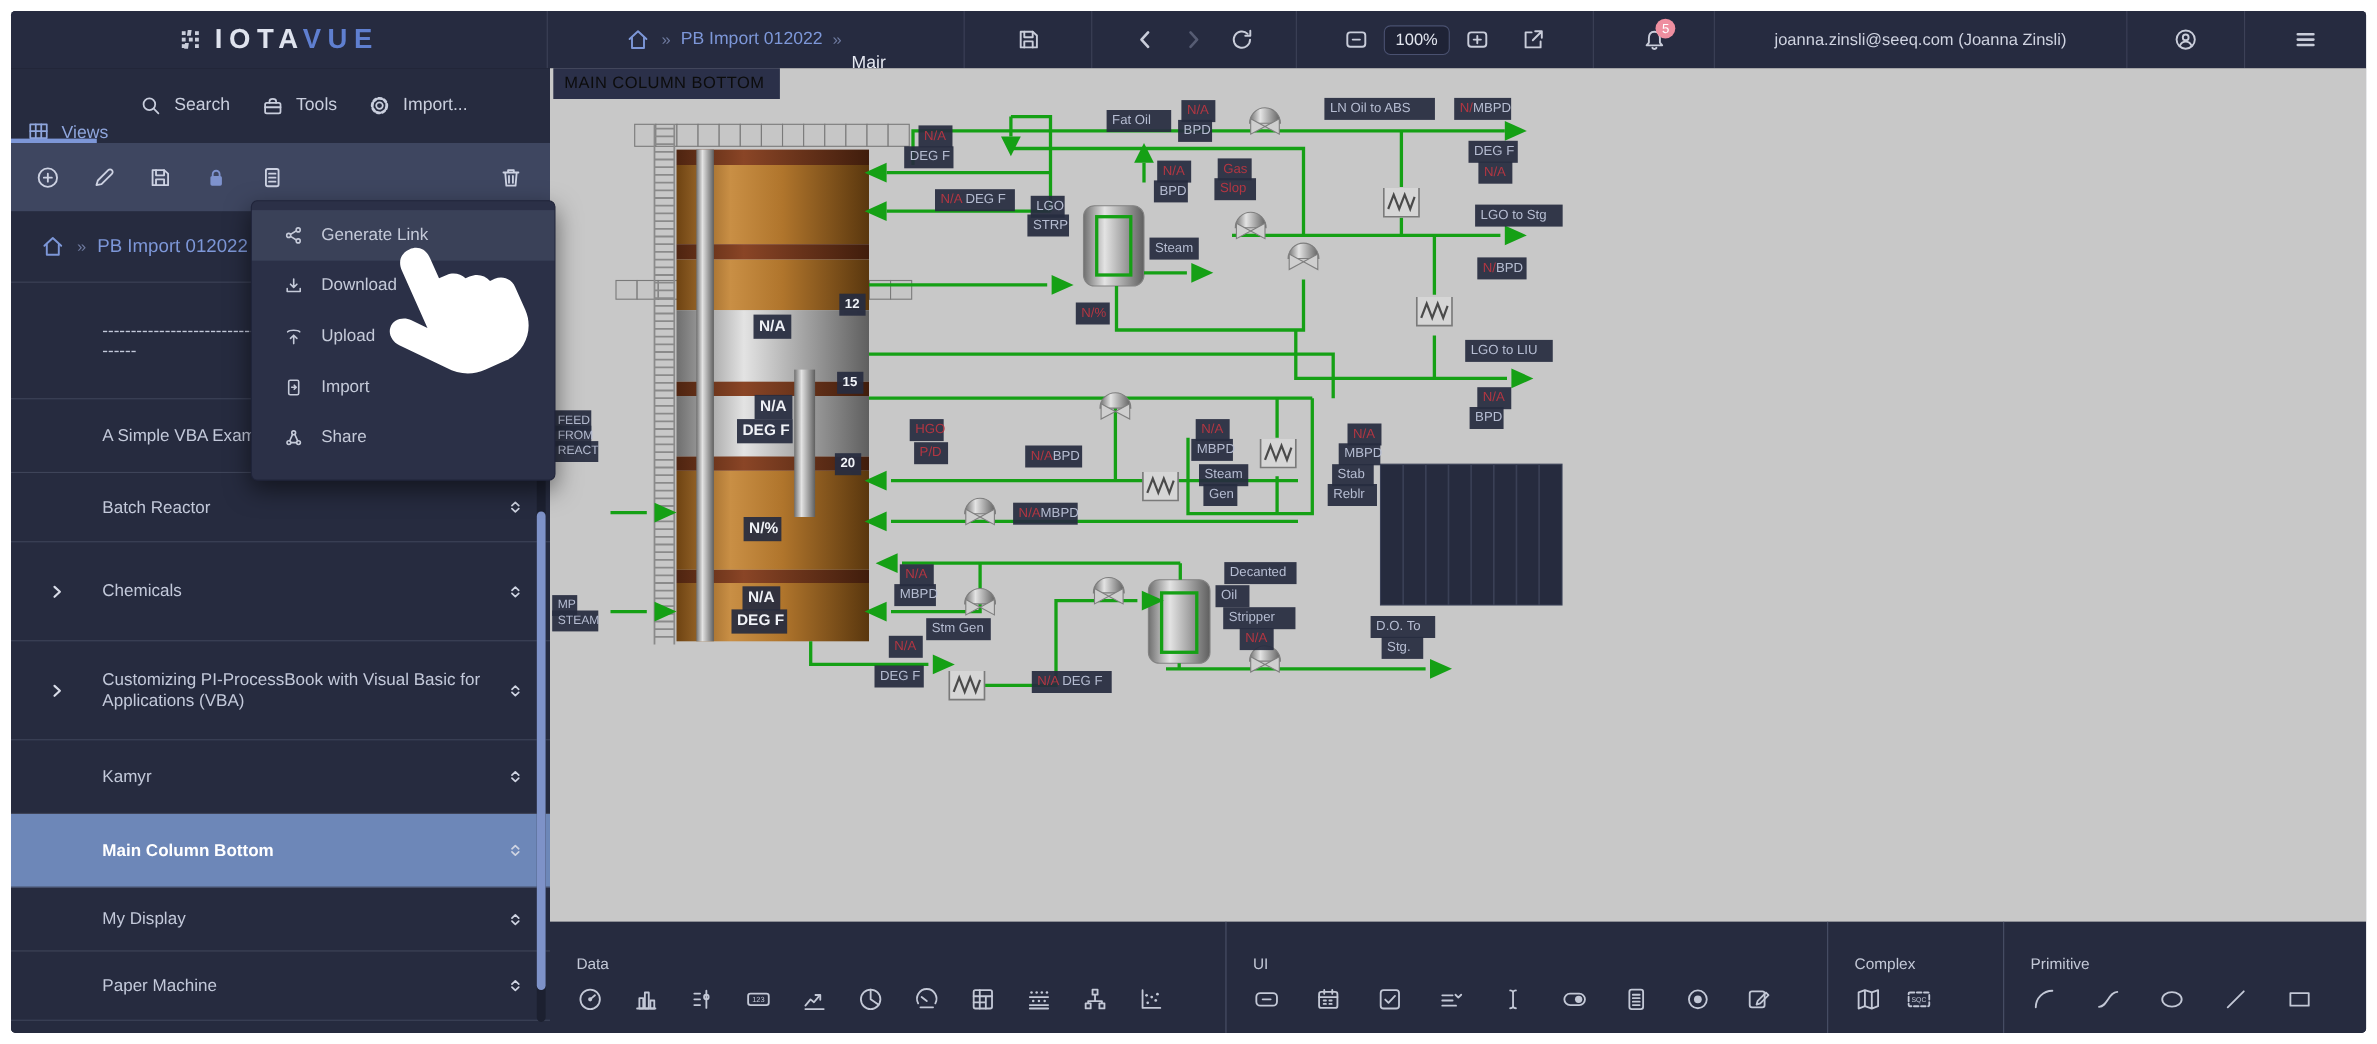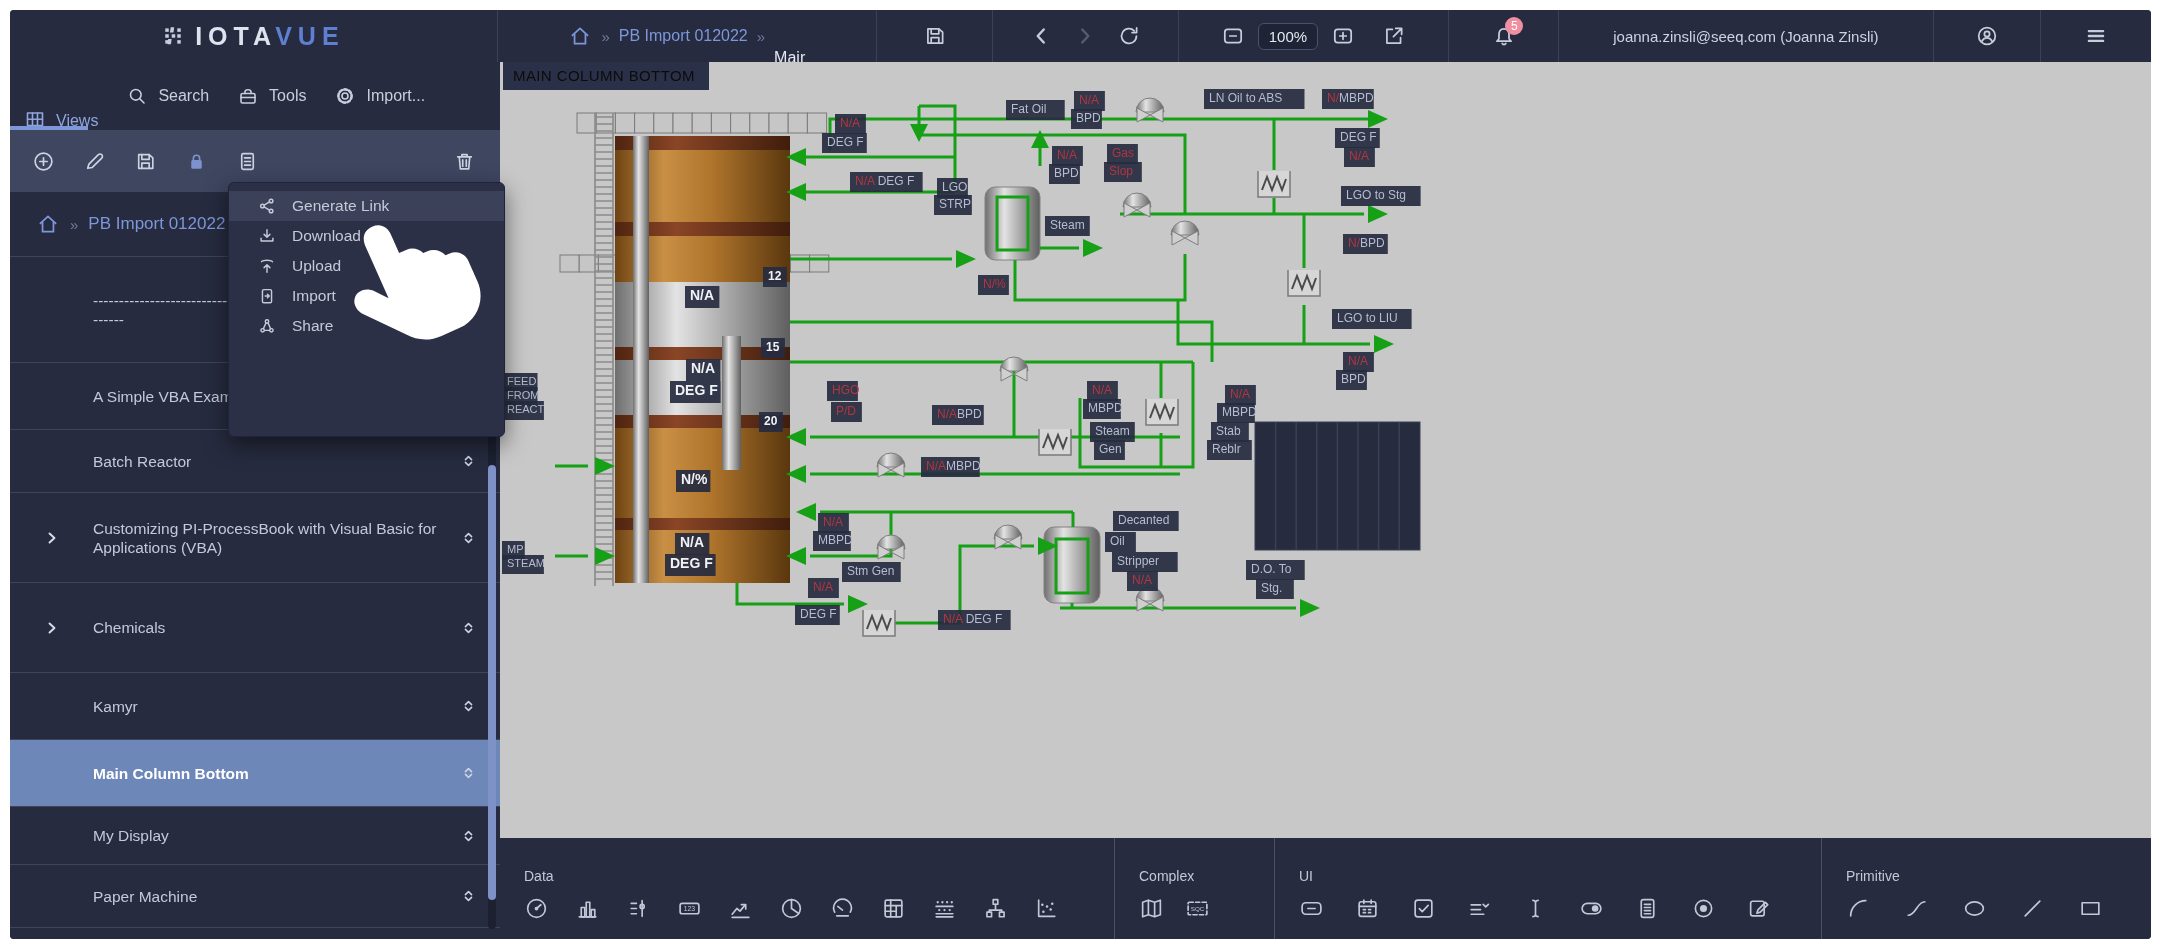--- a/index.html
+++ b/index.html
@@ -55,21 +55,21 @@
   #pid-title{position:absolute;left:3px;top:0;background:#2b3049;color:#0c0c0c;font-size:15px;padding:5px 14px 6px 10px;letter-spacing:.4px;}
   
   #palette{position:absolute;left:490px;top:828px;width:1651px;height:101px;background:#262b3f;display:flex;}
   .pal-sec{padding:30px 0 0 24px;box-sizing:border-box;border-right:1px solid #4a5068;}
   .pal-sec:last-child{border-right:none;}
   .pal-label{font-size:14px;color:#c3c8d6;margin-bottom:12px;}
   .pal-icons{display:flex;align-items:center;}
   .pal-icons .ic{width:25px;height:25px;color:#c3c8d6;cursor:pointer;}
   
   #context-menu{position:absolute;left:218px;top:172px;width:277px;height:255px;background:#2b3047;border:1px solid #20243a;border-radius:6px;box-shadow:0 8px 22px rgba(0,0,0,.5);padding:8px 0;box-sizing:border-box;z-index:30;}
-  .mitem{display:flex;align-items:center;gap:15px;height:30px;padding-left:28px;font-size:15.5px;color:#c5cad9;cursor:pointer;}
+  .mitem{display:flex;align-items:center;gap:15px;height:46px;padding-left:28px;font-size:15.5px;color:#c5cad9;cursor:pointer;}
   .mitem .ic{width:20px;height:20px;}
   .mitem.hov{background:#3a4158;}
   #hand{position:absolute;left:342px;top:196px;width:128px;height:160px;z-index:40;transform:rotate(-24deg);pointer-events:none;}
 </style>
 </head>
 <body>
 
 <div id="stage">
 <div id="root">
 
@@ -282,34 +282,34 @@
                 <path d="M7 9.2 11 5.4l4 3.8M7 12.8l4 3.8 4-3.8" stroke-width="2"></path>
               </svg>
             </span>
           </div>
           <div class="srow" style="height: 90px;">
             <span class="ic exp">
               <svg viewBox="0 0 22 22" fill="none" stroke="currentColor" stroke-width="1.6" stroke-linecap="round" stroke-linejoin="round">
                 <path d="M8 5.5 14 11l-6 5.5" stroke-width="2.4"></path>
               </svg>
             </span>
-            <span class="txt">Customizing PI-ProcessBook with Visual Basic for Applications (VBA)</span>
+            <span class="txt">Chemicals</span>
             <span class="ic sort">
               <svg viewBox="0 0 22 22" fill="none" stroke="currentColor" stroke-width="1.6" stroke-linecap="round" stroke-linejoin="round">
                 <path d="M7 9.2 11 5.4l4 3.8M7 12.8l4 3.8 4-3.8" stroke-width="2"></path>
               </svg>
             </span>
           </div>
           <div class="srow" style="height: 90px;">
             <span class="ic exp">
               <svg viewBox="0 0 22 22" fill="none" stroke="currentColor" stroke-width="1.6" stroke-linecap="round" stroke-linejoin="round">
                 <path d="M8 5.5 14 11l-6 5.5" stroke-width="2.4"></path>
               </svg>
             </span>
-            <span class="txt">Chemicals</span>
+            <span class="txt">Customizing PI-ProcessBook with Visual Basic for Applications (VBA)</span>
             <span class="ic sort">
               <svg viewBox="0 0 22 22" fill="none" stroke="currentColor" stroke-width="1.6" stroke-linecap="round" stroke-linejoin="round">
                 <path d="M7 9.2 11 5.4l4 3.8M7 12.8l4 3.8 4-3.8" stroke-width="2"></path>
               </svg>
             </span>
           </div>
           <div class="srow" style="height: 67px;">
             <span class="txt">Kamyr</span>
             <span class="ic sort">
               <svg viewBox="0 0 22 22" fill="none" stroke="currentColor" stroke-width="1.6" stroke-linecap="round" stroke-linejoin="round">
@@ -846,91 +846,91 @@
                   <circle cx="9" cy="15" r="1.2"></circle>
                   <circle cx="12.5" cy="10" r="1.2"></circle>
                   <circle cx="16" cy="13" r="1.2"></circle>
                   <circle cx="17.5" cy="7.5" r="1.2"></circle>
                   <circle cx="8" cy="8.5" r="1.2"></circle>
                 </g>
               </svg>
             </span>
           </div>
         </div>
+        <div class="pal-sec" style="width: 547px;">
+          <div class="pal-label">UI</div>
+          <div class="pal-icons" style="gap: 31px;">
+            <span class="ic">
+              <svg viewBox="0 0 24 24" fill="none" stroke="currentColor" stroke-width="1.6" stroke-linecap="round" stroke-linejoin="round">
+                <rect x="3" y="6.5" width="18" height="11" rx="3.5"></rect>
+                <path d="M8.5 12h7"></path>
+              </svg>
+            </span>
+            <span class="ic">
+              <svg viewBox="0 0 24 24" fill="none" stroke="currentColor" stroke-width="1.6" stroke-linecap="round" stroke-linejoin="round">
+                <rect x="4" y="5.5" width="16" height="14" rx="2"></rect>
+                <path d="M4 10h16M8.5 3.8v3.4M15.5 3.8v3.4M8 13h2M13 13h2M8 16h2M13 16h2"></path>
+              </svg>
+            </span>
+            <span class="ic">
+              <svg viewBox="0 0 24 24" fill="none" stroke="currentColor" stroke-width="1.6" stroke-linecap="round" stroke-linejoin="round">
+                <rect x="4" y="4" width="16" height="16" rx="2.5"></rect>
+                <path d="M8 12.2l2.8 2.8L16.5 9"></path>
+              </svg>
+            </span>
+            <span class="ic">
+              <svg viewBox="0 0 24 24" fill="none" stroke="currentColor" stroke-width="1.6" stroke-linecap="round" stroke-linejoin="round">
+                <path d="M4 8.5h9M4 13h9M4 17.5h12"></path>
+                <path d="M15.5 8 18 10.5 20.5 8"></path>
+              </svg>
+            </span>
+            <span class="ic">
+              <svg viewBox="0 0 24 24" fill="none" stroke="currentColor" stroke-width="1.6" stroke-linecap="round" stroke-linejoin="round">
+                <path d="M12 5.5v13"></path>
+                <path d="M9.5 4.2c1.3 0 2 .5 2.5 1.3.5-.8 1.2-1.3 2.5-1.3M9.5 19.8c1.3 0 2-.5 2.5-1.3.5.8 1.2 1.3 2.5 1.3"></path>
+              </svg>
+            </span>
+            <span class="ic">
+              <svg viewBox="0 0 24 24" fill="none" stroke="currentColor" stroke-width="1.6" stroke-linecap="round" stroke-linejoin="round">
+                <rect x="3" y="7" width="18" height="10" rx="5"></rect>
+                <circle cx="15.5" cy="12" r="3.2" fill="currentColor" stroke="none"></circle>
+              </svg>
+            </span>
+            <span class="ic">
+              <svg viewBox="0 0 24 24" fill="none" stroke="currentColor" stroke-width="1.6" stroke-linecap="round" stroke-linejoin="round">
+                <rect x="6" y="3.5" width="12" height="17" rx="2"></rect>
+                <path d="M9 8h6M9 11h6M9 14h6M9 17h6"></path>
+              </svg>
+            </span>
+            <span class="ic">
+              <svg viewBox="0 0 24 24" fill="none" stroke="currentColor" stroke-width="1.6" stroke-linecap="round" stroke-linejoin="round">
+                <circle cx="12" cy="12" r="7.8"></circle>
+                <circle cx="12" cy="12" r="3.4" fill="currentColor" stroke="none"></circle>
+              </svg>
+            </span>
+            <span class="ic">
+              <svg viewBox="0 0 24 24" fill="none" stroke="currentColor" stroke-width="1.6" stroke-linecap="round" stroke-linejoin="round">
+                <rect x="3.5" y="5" width="13" height="14" rx="2"></rect>
+                <path d="M9.5 16.5l1-3.2 7.2-7.2 2.2 2.2-7.2 7.2z"></path>
+              </svg>
+            </span>
+          </div>
+        </div>
         <div class="pal-sec" style="width: 160px;">
           <div class="pal-label">Complex</div>
           <div class="pal-icons" style="gap: 21px;">
             <span class="ic">
               <svg viewBox="0 0 24 24" fill="none" stroke="currentColor" stroke-width="1.6" stroke-linecap="round" stroke-linejoin="round">
                 <path d="M3.5 6 9 4l6 2 5.5-2v14l-5.5 2-6-2-5.5 2zM9 4v14M15 6v14"></path>
               </svg>
             </span>
             <span class="ic">
               <svg viewBox="0 0 24 24" fill="none" stroke="currentColor" stroke-width="1.6" stroke-linecap="round" stroke-linejoin="round">
                 <rect x="3" y="6" width="18" height="12" rx="1" stroke-dasharray="4 2.2"></rect>
                 <text x="12" y="14.3" font-size="6" fill="currentColor" stroke="none" text-anchor="middle">SQC</text>
-              </svg>
-            </span>
-          </div>
-        </div>
-        <div class="pal-sec" style="width: 547px;">
-          <div class="pal-label">UI</div>
-          <div class="pal-icons" style="gap: 31px;">
-            <span class="ic">
-              <svg viewBox="0 0 24 24" fill="none" stroke="currentColor" stroke-width="1.6" stroke-linecap="round" stroke-linejoin="round">
-                <rect x="3" y="6.5" width="18" height="11" rx="3.5"></rect>
-                <path d="M8.5 12h7"></path>
-              </svg>
-            </span>
-            <span class="ic">
-              <svg viewBox="0 0 24 24" fill="none" stroke="currentColor" stroke-width="1.6" stroke-linecap="round" stroke-linejoin="round">
-                <rect x="4" y="5.5" width="16" height="14" rx="2"></rect>
-                <path d="M4 10h16M8.5 3.8v3.4M15.5 3.8v3.4M8 13h2M13 13h2M8 16h2M13 16h2"></path>
-              </svg>
-            </span>
-            <span class="ic">
-              <svg viewBox="0 0 24 24" fill="none" stroke="currentColor" stroke-width="1.6" stroke-linecap="round" stroke-linejoin="round">
-                <rect x="4" y="4" width="16" height="16" rx="2.5"></rect>
-                <path d="M8 12.2l2.8 2.8L16.5 9"></path>
-              </svg>
-            </span>
-            <span class="ic">
-              <svg viewBox="0 0 24 24" fill="none" stroke="currentColor" stroke-width="1.6" stroke-linecap="round" stroke-linejoin="round">
-                <path d="M4 8.5h9M4 13h9M4 17.5h12"></path>
-                <path d="M15.5 8 18 10.5 20.5 8"></path>
-              </svg>
-            </span>
-            <span class="ic">
-              <svg viewBox="0 0 24 24" fill="none" stroke="currentColor" stroke-width="1.6" stroke-linecap="round" stroke-linejoin="round">
-                <path d="M12 5.5v13"></path>
-                <path d="M9.5 4.2c1.3 0 2 .5 2.5 1.3.5-.8 1.2-1.3 2.5-1.3M9.5 19.8c1.3 0 2-.5 2.5-1.3.5.8 1.2 1.3 2.5 1.3"></path>
-              </svg>
-            </span>
-            <span class="ic">
-              <svg viewBox="0 0 24 24" fill="none" stroke="currentColor" stroke-width="1.6" stroke-linecap="round" stroke-linejoin="round">
-                <rect x="3" y="7" width="18" height="10" rx="5"></rect>
-                <circle cx="15.5" cy="12" r="3.2" fill="currentColor" stroke="none"></circle>
-              </svg>
-            </span>
-            <span class="ic">
-              <svg viewBox="0 0 24 24" fill="none" stroke="currentColor" stroke-width="1.6" stroke-linecap="round" stroke-linejoin="round">
-                <rect x="6" y="3.5" width="12" height="17" rx="2"></rect>
-                <path d="M9 8h6M9 11h6M9 14h6M9 17h6"></path>
-              </svg>
-            </span>
-            <span class="ic">
-              <svg viewBox="0 0 24 24" fill="none" stroke="currentColor" stroke-width="1.6" stroke-linecap="round" stroke-linejoin="round">
-                <circle cx="12" cy="12" r="7.8"></circle>
-                <circle cx="12" cy="12" r="3.4" fill="currentColor" stroke="none"></circle>
-              </svg>
-            </span>
-            <span class="ic">
-              <svg viewBox="0 0 24 24" fill="none" stroke="currentColor" stroke-width="1.6" stroke-linecap="round" stroke-linejoin="round">
-                <rect x="3.5" y="5" width="13" height="14" rx="2"></rect>
-                <path d="M9.5 16.5l1-3.2 7.2-7.2 2.2 2.2-7.2 7.2z"></path>
               </svg>
             </span>
           </div>
         </div>
         <div class="pal-sec" style="width: 329px;">
           <div class="pal-label">Primitive</div>
           <div class="pal-icons" style="gap: 33px;">
             <span class="ic">
               <svg viewBox="0 0 24 24" fill="none" stroke="currentColor" stroke-width="1.6" stroke-linecap="round" stroke-linejoin="round">
                 <path d="M4.5 19A14.5 14.5 0 0 1 19 4.5"></path>

